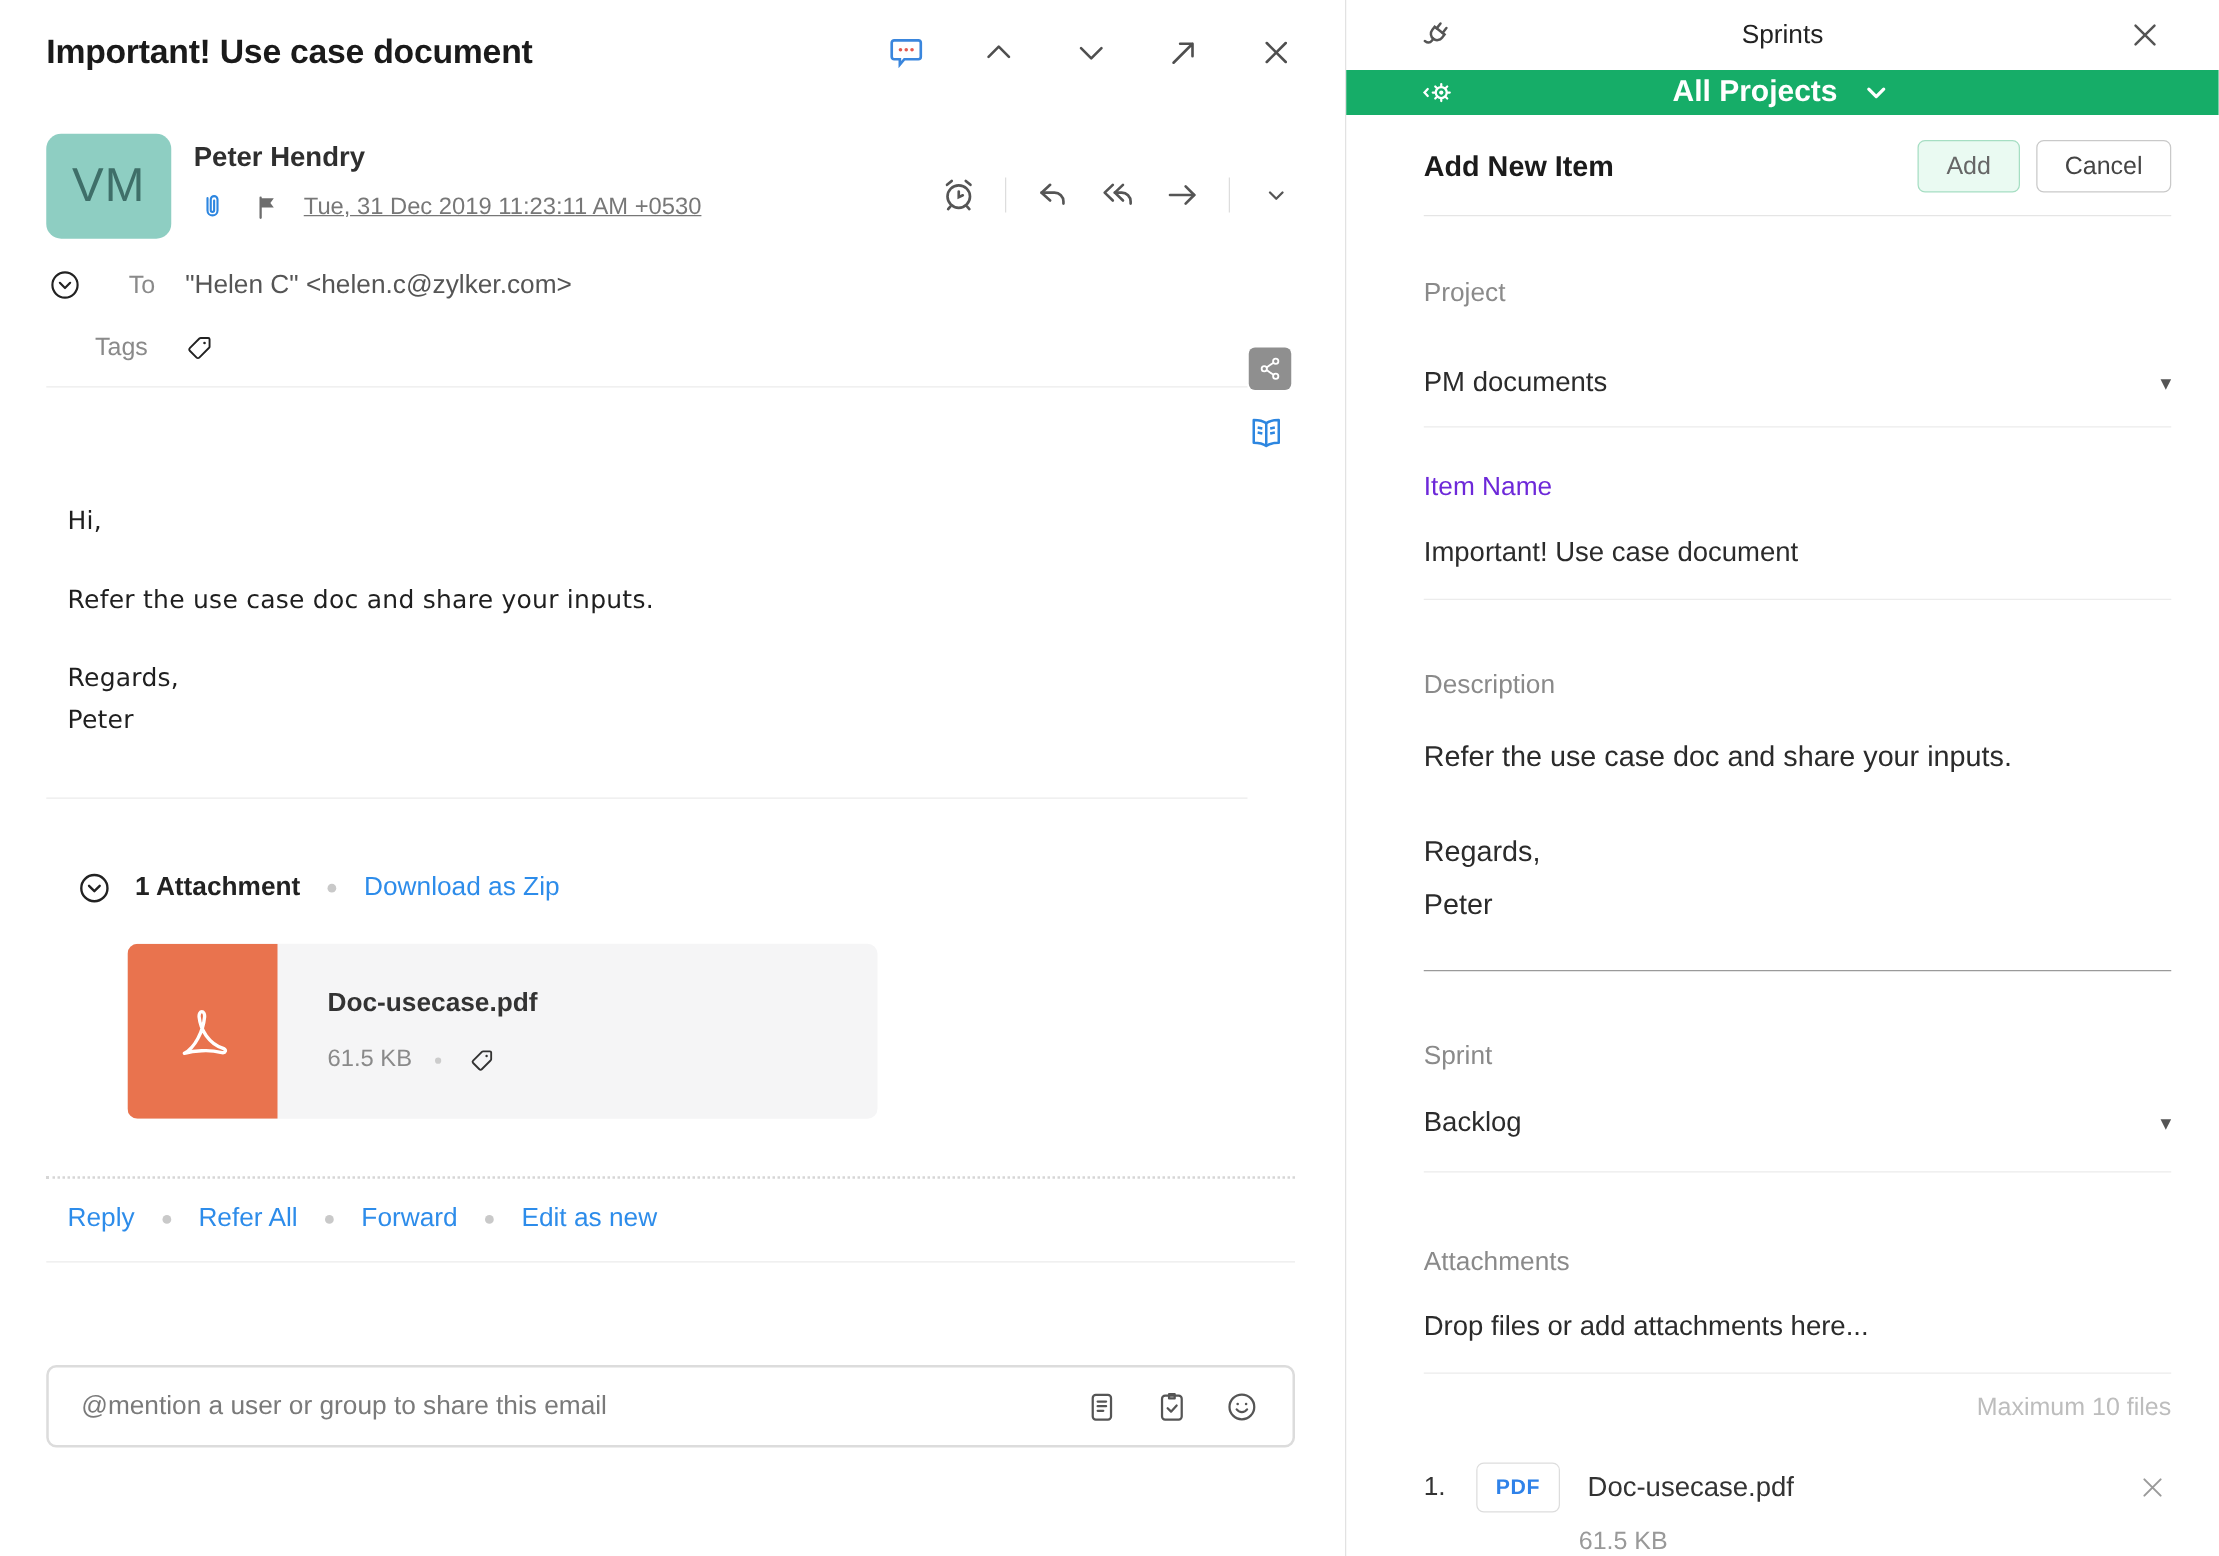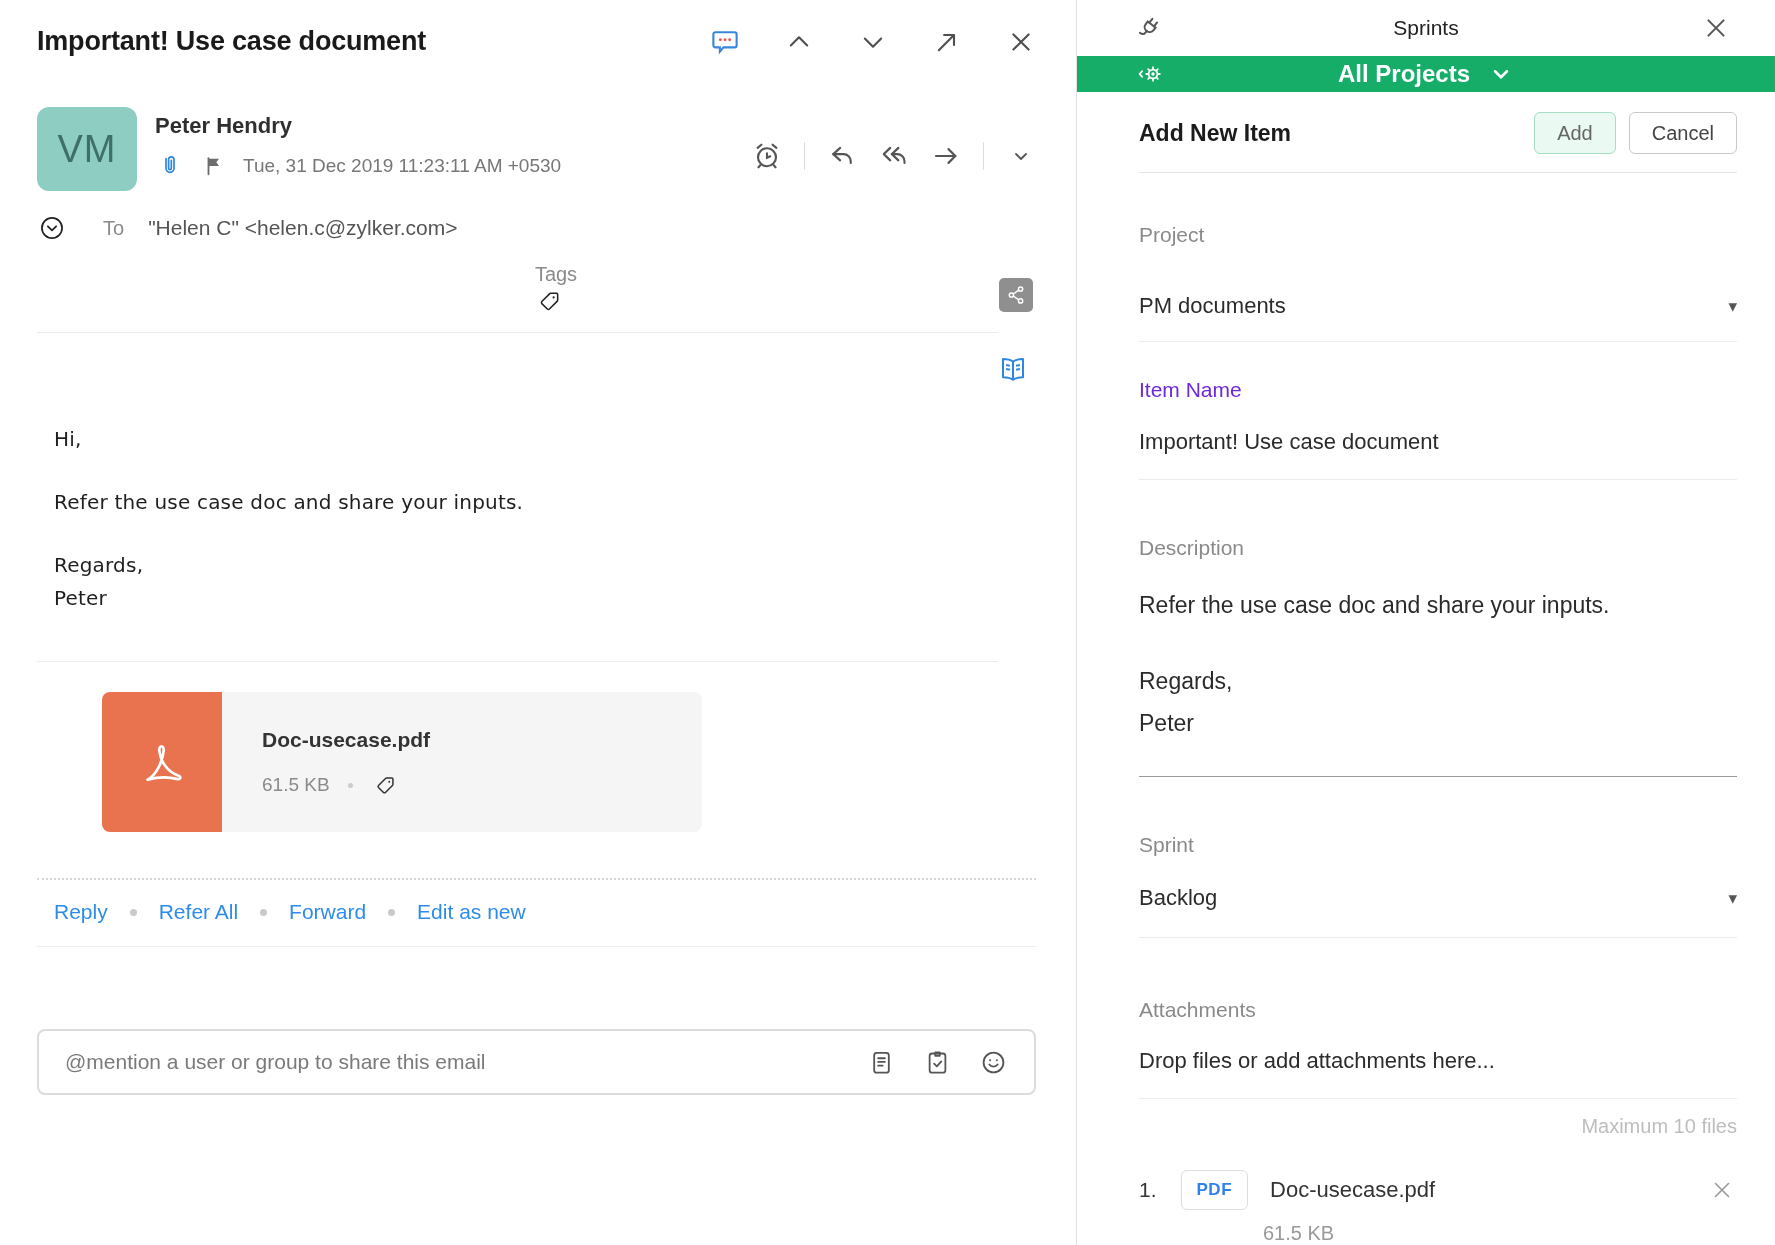--- a/index.html
+++ b/index.html
@@ -16,28 +16,28 @@
   .icbtn { width:30px; height:30px; display:inline-flex; align-items:center; justify-content:center; cursor:pointer; }
   .ic { color:#4f4f4f; }
   .ic-blue { color:#2d86e0; }
 
   .sender-row { display:flex; margin-top:50px; }
   .avatar { width:100px; height:84px; border-radius:12px; background:#8ecec2; color:#3f6f69;
             font-size:38px; display:flex; align-items:center; justify-content:center; letter-spacing:1px; }
   .sender-main { margin-left:18px; flex:1; }
   .sender-name { font-size:22px; font-weight:600; color:#2f2f2f; margin-top:6px; }
   .sender-meta { display:flex; align-items:center; gap:14px; margin-top:12px; }
-  .date { color:#777; font-size:19px; }
+  .date { color:#777; font-size:19px;text-decoration:underline; }
   .msg-toolbar { display:flex; align-items:center; gap:22px; margin-top:14px; }
   .vdiv { width:1px; height:28px; background:#ddd; }
 
   .to-row { display:flex; align-items:center; margin-top:22px; }
   .to-label { color:#8a8a8a; font-size:20px; margin-left:36px; }
   .to-value { color:#555; font-size:21px; margin-left:24px; }
-  .tags-row { display:flex; align-items:center; margin-top:20px;flex-direction:column; }
+  .tags-row { display:flex; align-items:center; margin-top:20px; }
   .tags-label { color:#8a8a8a; font-size:20px; margin-left:39px; }
   .share-btn { position:absolute; right:43px; top:278px; width:34px; height:34px; border-radius:5px;
                background:#8f8f8f; display:flex; align-items:center; justify-content:center; cursor:pointer; }
 
   .hr { border:none; border-top:1px solid #ececec; margin-top:16px; margin-right:38px; }
   .book-row { display:flex; justify-content:flex-end; margin:22px 8px 0 0; }
 
   .body-text { font-family:"DejaVu Sans", sans-serif; font-size:20px; color:#1f1f1f;
                letter-spacing:0.2px; margin-left:17px; }
   .body-text p { margin-top:30px; line-height:33px; }
@@ -253,20 +253,31 @@
 
     <div class="body-text">
       <p class="first">Hi,</p>
       <p>Refer the use case doc and share your inputs.</p>
       <p class="sig" style="margin-bottom:0">Regards,</p>
       <p style="margin-top:0">Peter</p>
     </div>
 
     <hr class="hr2">
 
+    <div class="attach-head">
+      <span class="icbtn">
+        <svg width="27" height="27" viewBox="0 0 24 24" fill="none" stroke="#222" stroke-width="1.7" stroke-linecap="round" stroke-linejoin="round">
+            <circle cx="12" cy="12" r="9.3"></circle>
+            <path d="M8.2 10.4l3.8 3.8 3.8-3.8"></path>
+          </svg>
+      </span>
+      <span class="attach-count">1 Attachment</span>
+      <span class="dot"></span>
+      <a class="link">Download as Zip</a>
+    </div>
 
     <div class="attach-card">
       <div class="pdf-tile">
         <svg width="58" height="58" viewBox="0 0 56 56">
             <path d="M14 45 C 22 41, 28.6 28, 29.6 17 C 30.1 11.5, 24.9 11.5, 25.4 17 C 26.4 27, 33 37.5, 43.5 41 C 47 42.1, 46.2 45.4, 42 44.3 C 33 41.9, 21 43.2, 14 45 Z" fill="none" stroke="#fff" stroke-width="2.6" stroke-linejoin="round"></path>
           </svg>
       </div>
       <div class="attach-info">
         <div class="attach-name">Doc-usecase.pdf</div>
         <div class="attach-size-row">

